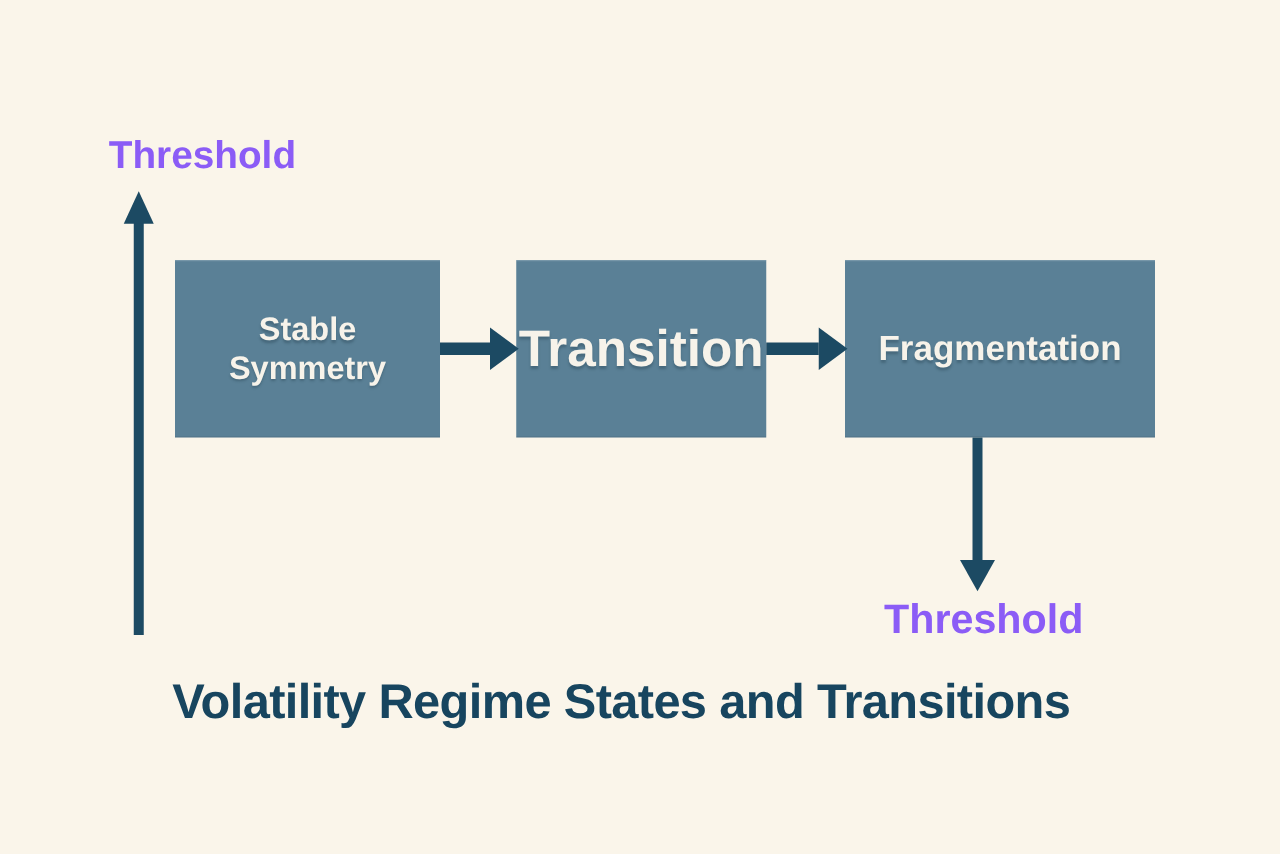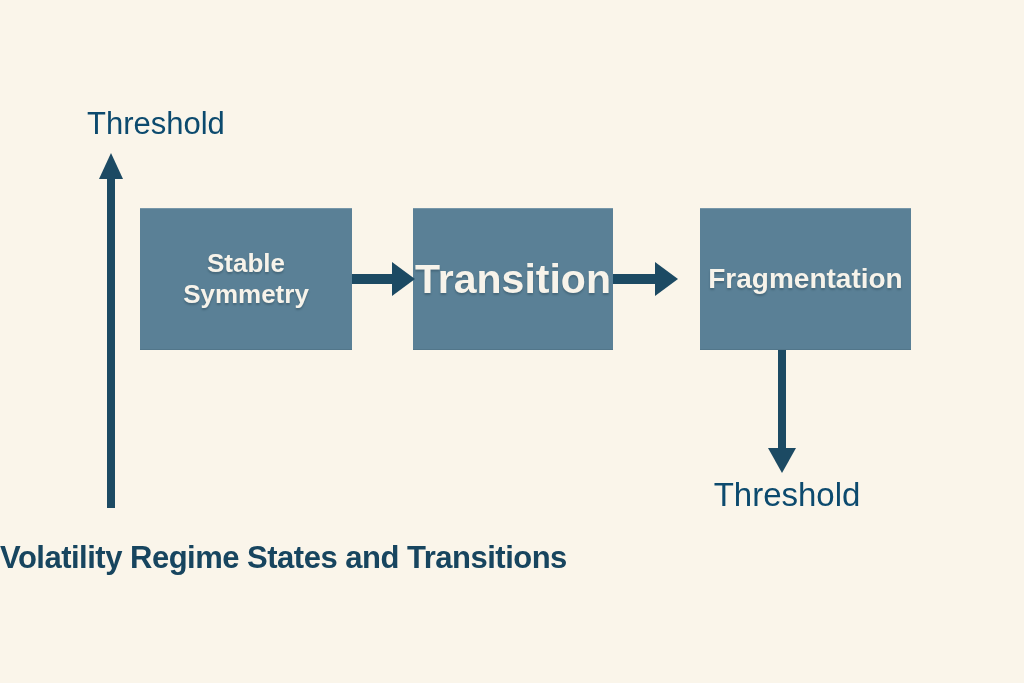--- a/index.html
+++ b/index.html
@@ -11,43 +11,44 @@
   .canvas {
     position: relative;
     width: 1024px;
     height: 683px;
     background: #faf5ea;
     overflow: hidden;
   }
   
   .axis-label {
     position: absolute;
-    color: #0c4a6e;
-    font-weight: 400;
+    color: #8b5cf6;
+    font-weight: 700;
     white-space: nowrap;
   }
   .label-threshold-top {
     left: 87px;
     top: 106px;
     font-size: 31px;
   }
   .label-threshold-bottom {
     left: 705px;
     top: 476px;
     width: 164px;
     text-align: center;
     font-size: 33px;
   }
   .diagram-title {
     position: absolute;
     left: 0;
     right: 30px;
     top: 540px;
+    text-align: center;
     color: #17455f;
-    font-size: 31px;
+    font-size: 39px;
     font-weight: 700;
     letter-spacing: -0.5px;
   }
   
   .node-box {
     position: absolute;
     top: 208px;
     height: 142px;
     background: #5a8096;
     box-shadow: inset 0 1px 0 rgba(255,255,255,0.18), inset 0 -1px 0 rgba(0,0,0,0.08);
@@ -55,21 +56,21 @@
     align-items: center;
     justify-content: center;
     text-align: center;
     color: #f7f3ea;
     font-weight: 700;
     line-height: 1.18;
     text-shadow: 0 2px 2px rgba(10,30,45,0.25);
   }
   .node-stable        { left: 140px; width: 212px; font-size: 26px; padding: 0 18px; box-sizing: border-box; }
   .node-transition    { left: 413px; width: 200px; font-size: 41px; }
-  .node-fragmentation { left: 676px; width: 211px; font-size: 28px; margin-left: 24px; }
+  .node-fragmentation { left: 676px; width: 248px; font-size: 28px; }
   
   .shaft {
     position: absolute;
     background: #1c4a63;
   }
   .shaft-vertical-axis { left: 107px; top: 176px; width: 8px; height: 332px; }
   .shaft-h1 { left: 352px; top: 274px; width: 40px; height: 10px; }
   .shaft-h2 { left: 613px; top: 274px; width: 42px; height: 10px; }
   .shaft-down { left: 778px; top: 350px; width: 8px; height: 100px; }
   .head {

